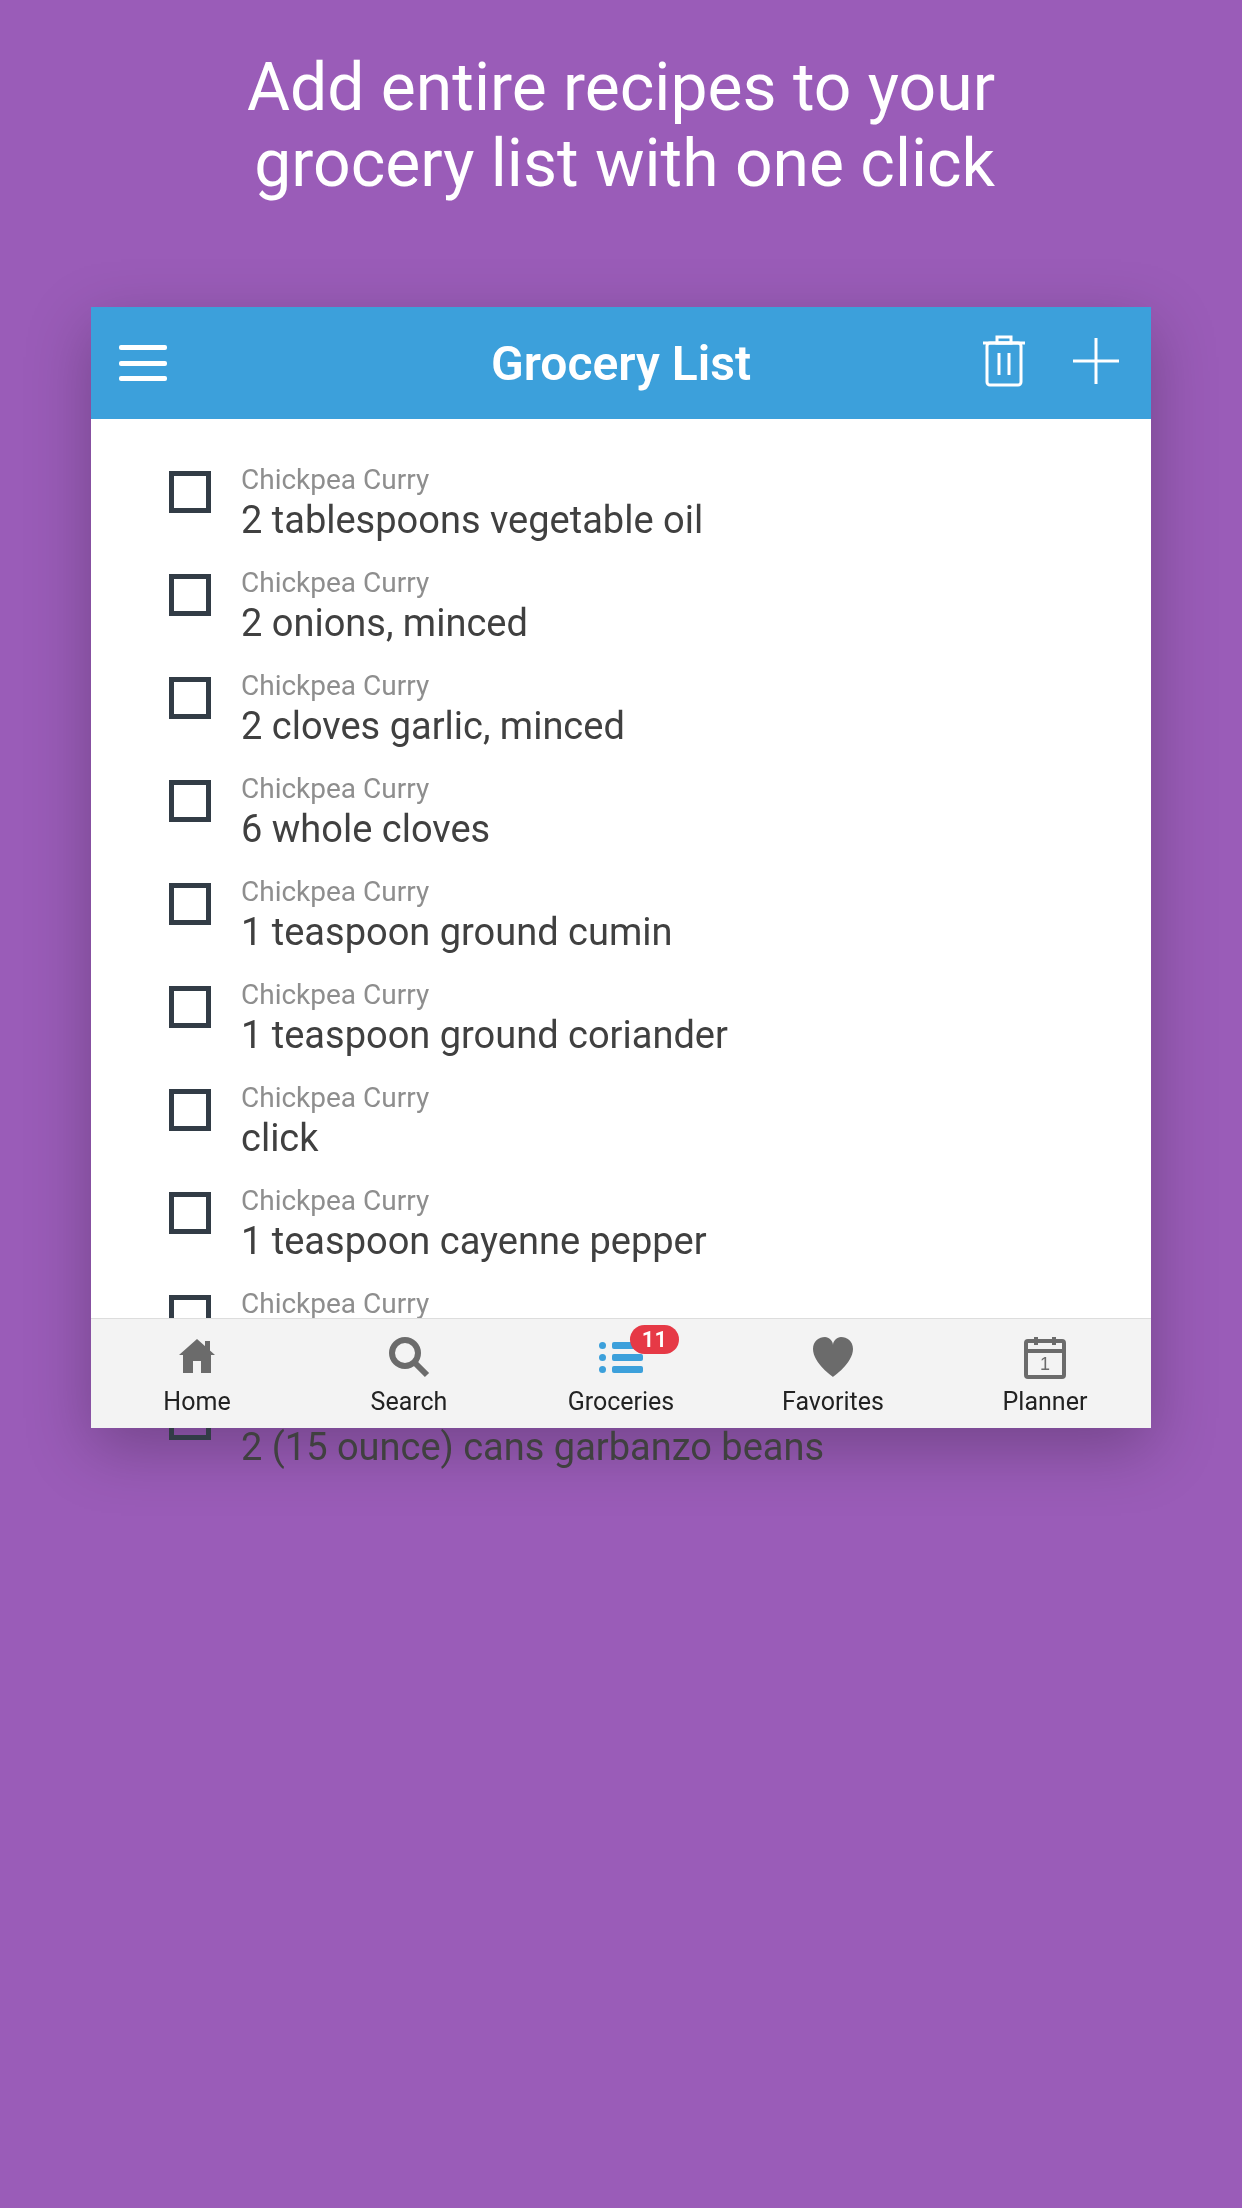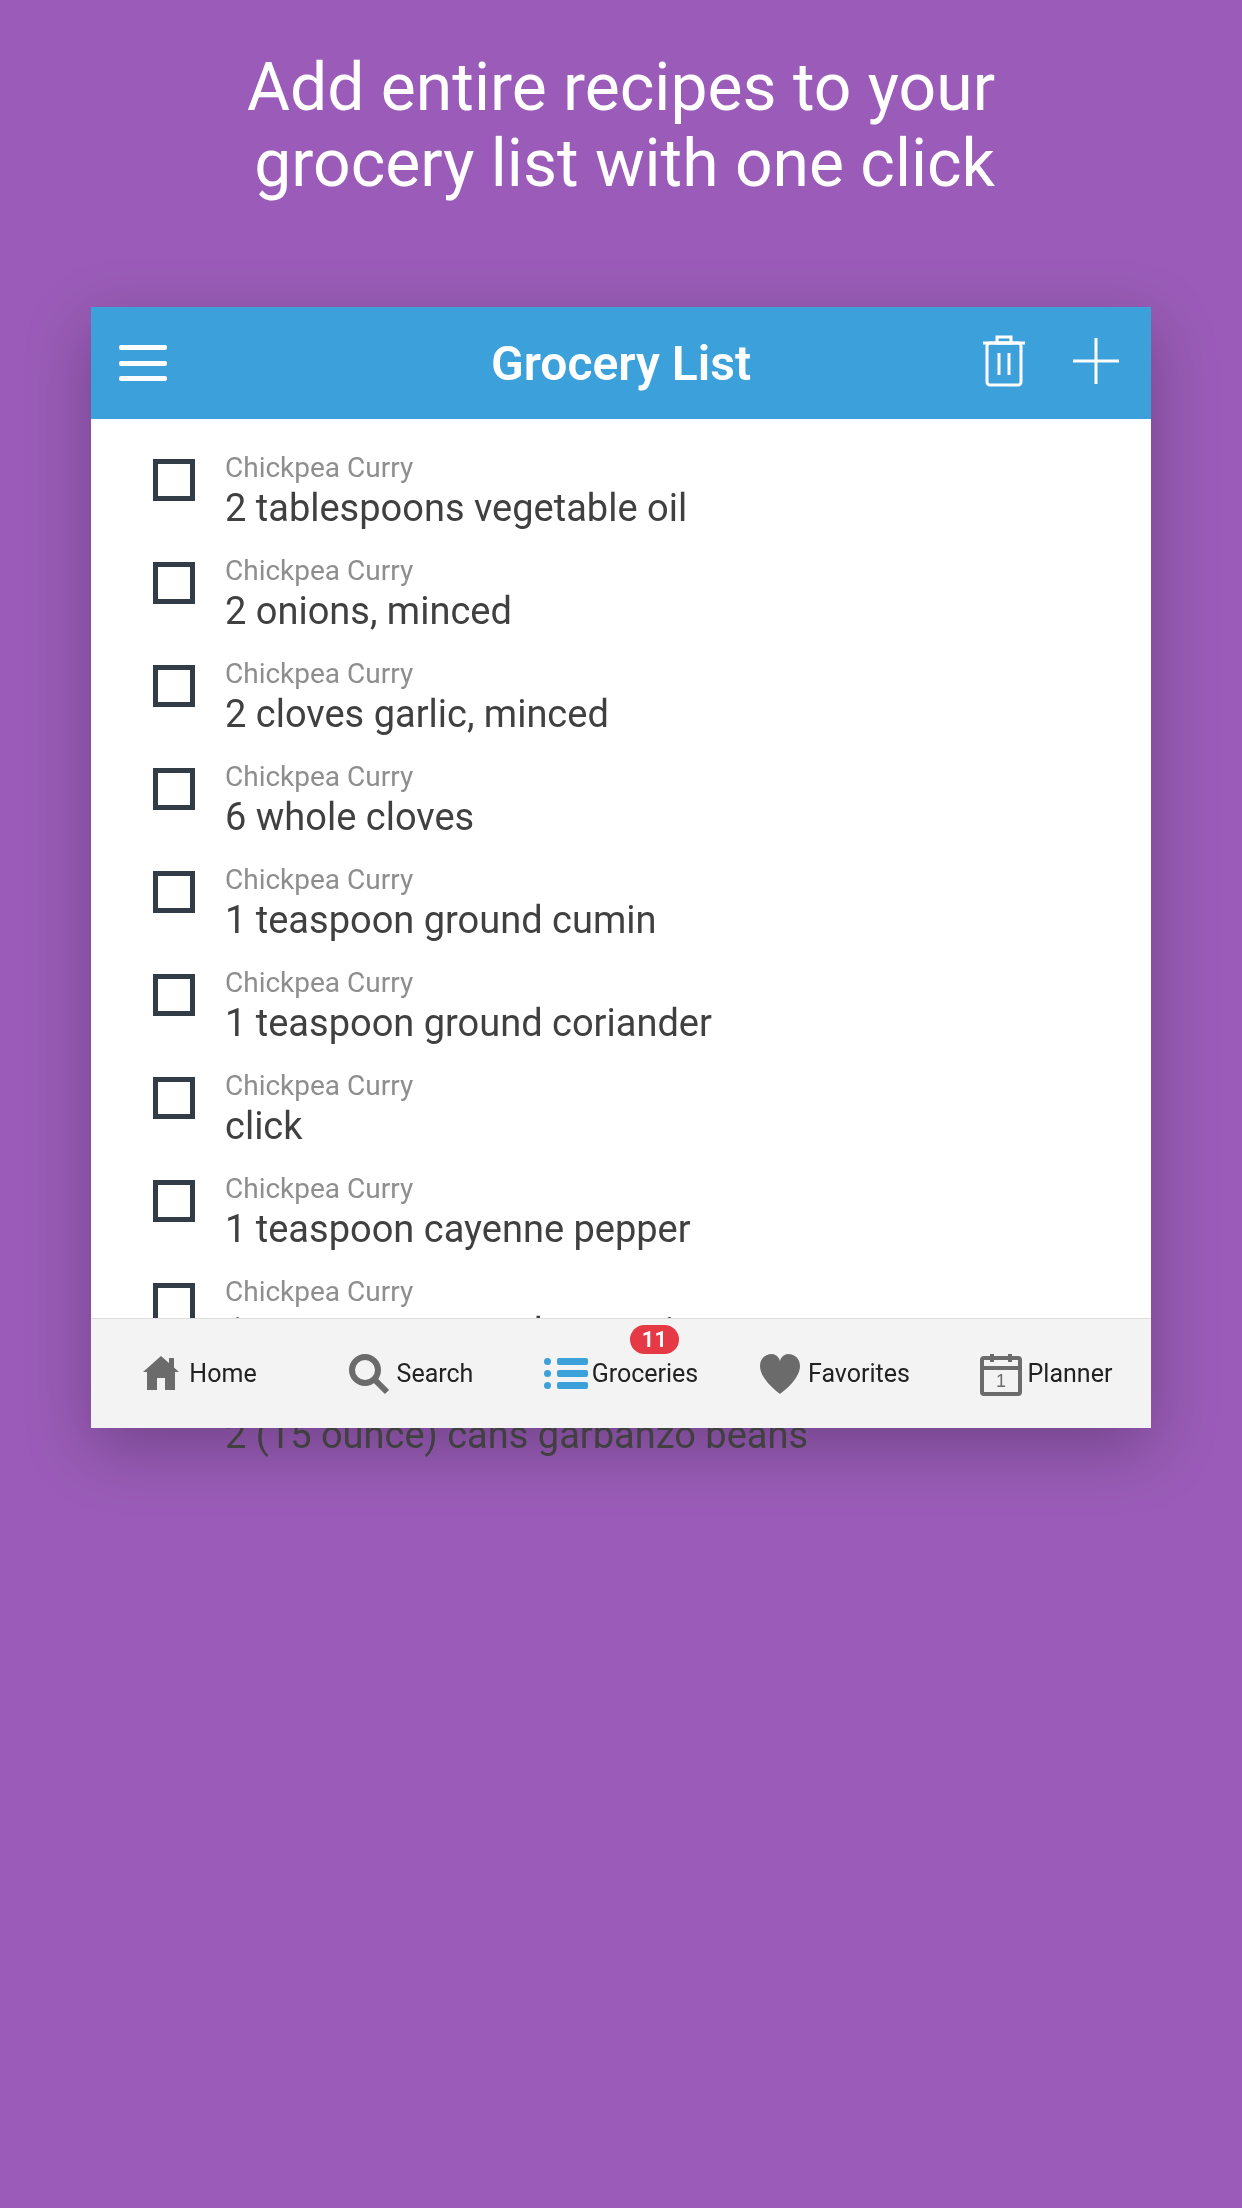--- a/index.html
+++ b/index.html
@@ -46,22 +46,23 @@
   left: 50%;
   transform: translateX(-50%);
 }
 .header-right { display: flex; align-items: center; gap: 42px; }
 .hamburger-icon { width: 48px; height: 36px; display: flex; flex-direction: column; justify-content: space-between; cursor: pointer; }
 .hamburger-icon span { display: block; height: 5px; background: #fff; border-radius: 2px; }
 .trash-icon { cursor: pointer; }
 .plus-icon { cursor: pointer; }
 
 .list-container {
-  padding: 20px 0 0 0;
+  padding: 32px 0 0 0;
   overflow: hidden;
+  margin-left: 16px;
 }
 .list-item {
   display: flex;
   align-items: flex-start;
   padding: 12px 30px 12px 62px;
   gap: 30px;
 }
 .checkbox-box {
   width: 42px;
   height: 42px;
@@ -88,21 +89,21 @@
   left: 0;
   right: 0;
   height: 110px;
   background: #f3f3f3;
   border-top: 1px solid #ddd;
   display: flex;
 }
 .nav-item {
   flex: 1;
   display: flex;
-  flex-direction: row;
+  flex-direction: column;
   align-items: center;
   justify-content: center;
   gap: 4px;
   cursor: pointer;
   position: relative;
 }
 .nav-icon { height: 52px; display: flex; align-items: center; justify-content: center; }
 .nav-label { font-size: 25px; color: #222; }
 .badge {
   position: absolute;

